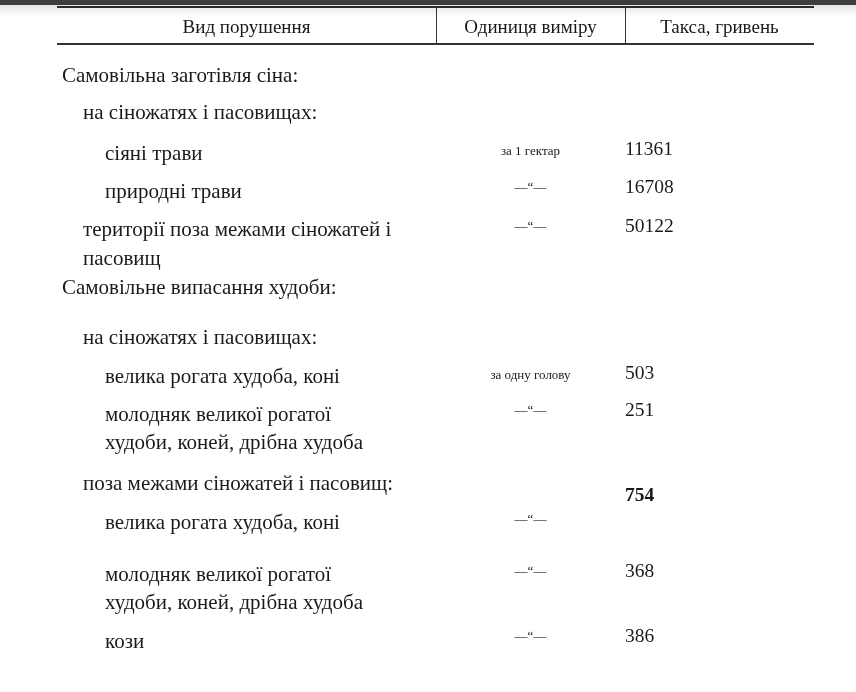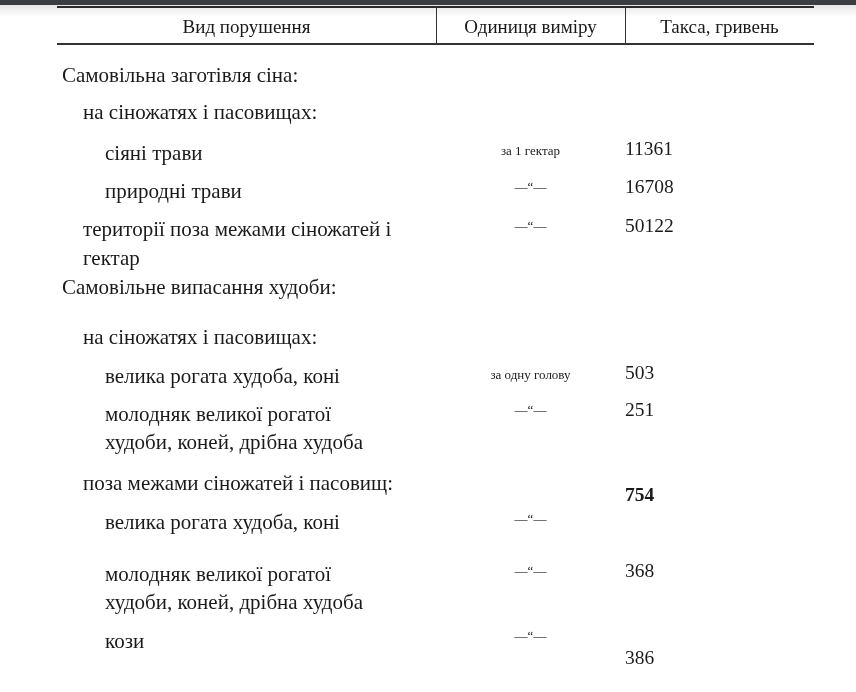--- a/index.html
+++ b/index.html
@@ -111,21 +111,21 @@
   </div>
 
   <div>
     <div class="row-text lvl2" style="top:176px;">природні трави</div>
     <div class="col-unit" style="top:172px;">—“—</div>
     <div class="col-rate" style="top:172px;">16708</div>
   </div>
 
   <div>
     <div class="row-text lvl1" style="top:214px;">території поза межами сіножатей і</div>
-    <div class="row-text lvl1" style="top:243px;">гектар</div>
+    <div class="row-text lvl1" style="top:243px;">пасовищ</div>
     <div class="col-unit" style="top:211px;">—“—</div>
     <div class="col-rate" style="top:211px;">50122</div>
   </div>
 
   <div class="row-text lvl0" style="top:272px;">Самовільне випасання худоби:</div>
 
   <div class="row-text lvl1" style="top:322px;">на сіножатях і пасовищах:</div>
 
   <div>
     <div class="row-text lvl2" style="top:361px;">велика рогата худоба, коні</div>
@@ -151,15 +151,15 @@
   <div>
     <div class="row-text lvl2" style="top:559px;">молодняк великої рогатої</div>
     <div class="row-text lvl2" style="top:587px;">худоби, коней, дрібна худоба</div>
     <div class="col-unit" style="top:556px;">—“—</div>
     <div class="col-rate" style="top:556px;">368</div>
   </div>
 
   <div>
     <div class="row-text lvl2" style="top:626px;">кози</div>
     <div class="col-unit" style="top:621px;">—“—</div>
-    <div class="col-rate" style="top:621px;margin-top:22px;">386</div>
+    <div class="col-rate" style="top:621px;">386</div>
   </div>
 </div>
 
 </body></html>

